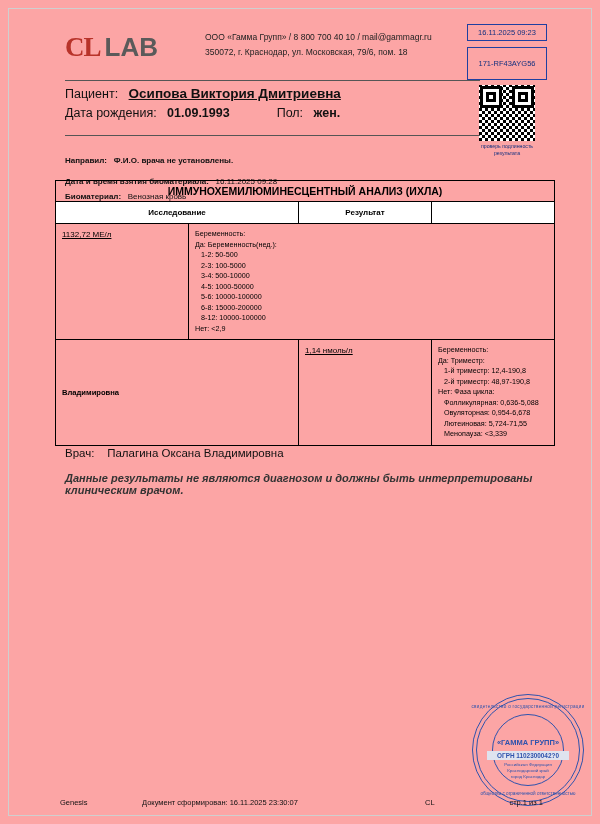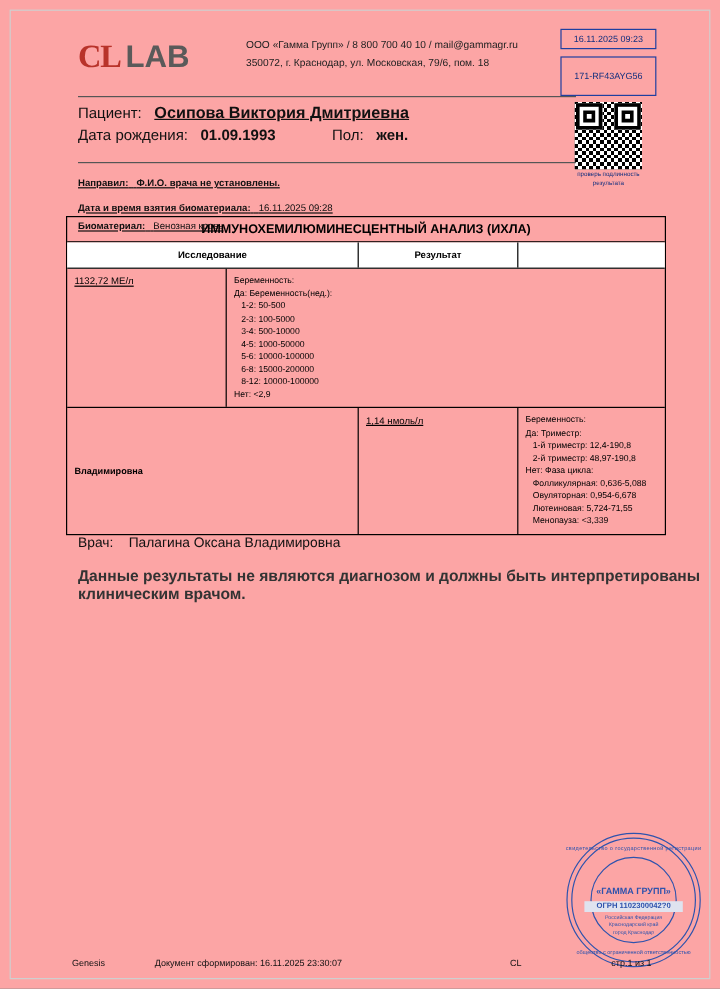--- a/index.html
+++ b/index.html
@@ -158,26 +158,25 @@
     position: absolute;
     left: 65px;
     top: 135px;
     width: 415px;
     border-top: 1px solid #555;
   }
 
   .meta {
     position: absolute;
     left: 65px;
-    top: 146px;
+    top: 154px;
     width: 440px;
     font-size: 8px;
     color: #111;
     line-height: 13px;
-    text-decoration: underline;
   }
   .meta .b { font-weight: bold; }
   .meta-row { margin-bottom: 2px; }
   .meta-row.spaced { margin-top: 8px; }
 
   
   .table {
     position: absolute;
     left: 55px;
     top: 180px;
@@ -230,21 +229,22 @@
     left: 65px;
     top: 447px;
     font-size: 11.5px;
     color: #111;
   }
   .doctor .nm { font-size: 11.5px; }
   .disclaimer {
     position: absolute;
     left: 65px;
     top: 472px;
-    font-size: 13px;
+    font-size: 11px;
+    font-style: italic;
     font-weight: bold;
     color: #333;
   }
 
   
   .seal {
     position: absolute;
     left: 470px;
     top: 692px;
     width: 116px;
@@ -304,21 +304,21 @@
   .pfoot {
     position: absolute;
     left: 55px;
     top: 798px;
     width: 492px;
     font-size: 7.5px;
     color: #111;
   }
   .pfoot span { position: absolute; white-space: nowrap; }
   .pf-genesis { left: 5px; }
-  .pf-formed { left: 74px; }
+  .pf-formed { left: 87px; }
   .pf-cl { left: 370px; }
   .pf-pages { right: 4px; }
 </style>
 </head>
 <body>
 
 <div class="page">
   <div class="page-frame"></div>
 
   <div class="header">

